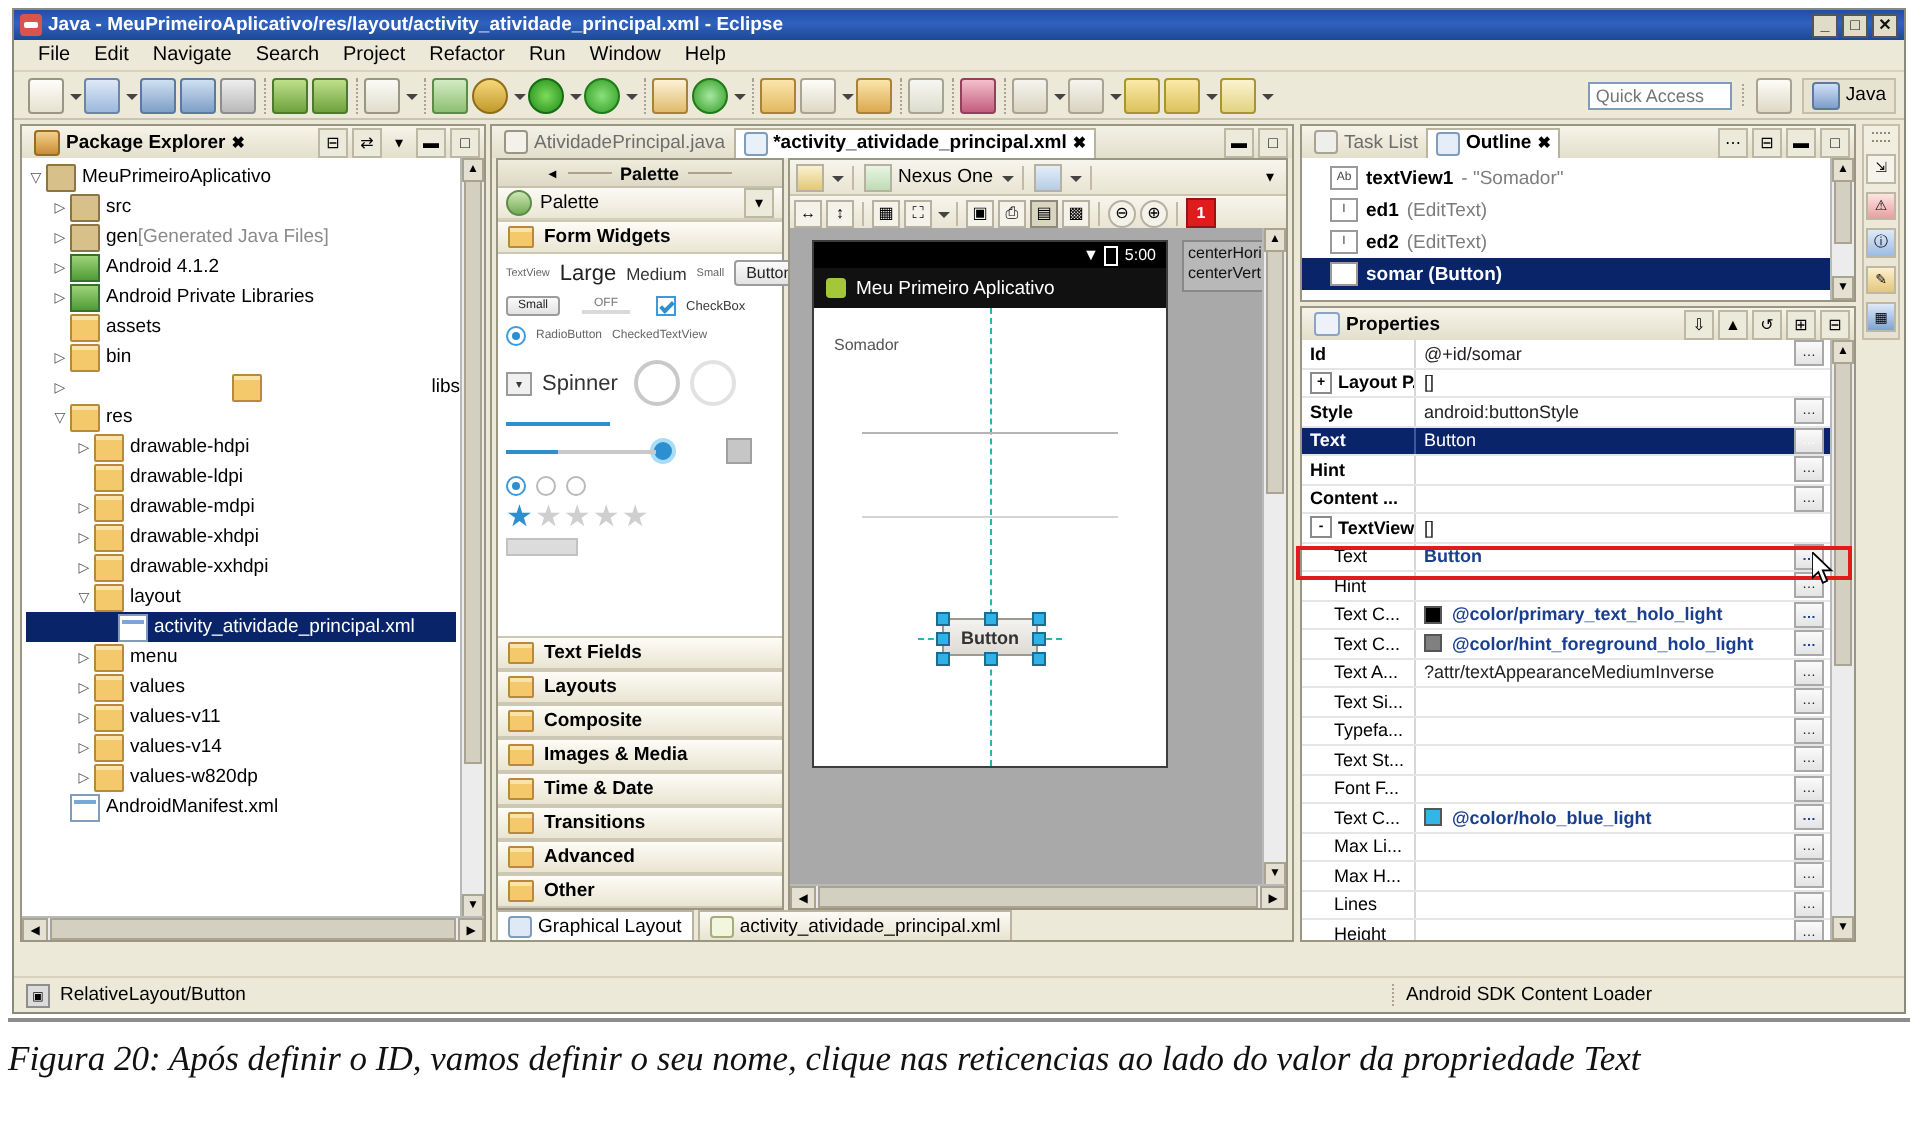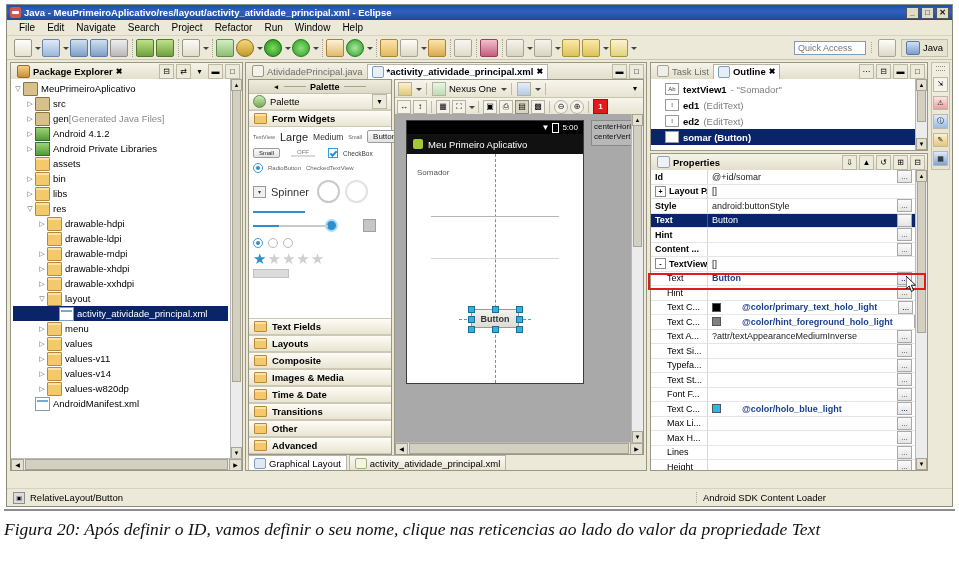--- a/index.html
+++ b/index.html
@@ -216,21 +216,21 @@
   .hscroll{position:absolute;left:0;right:0;bottom:0;height:11px;background:#ececec;
     border-top:1px solid #b9b9b9;display:flex;align-items:center;}
 
   
   .prop-row{display:flex;height:13.5px;align-items:center;
     border-bottom:1px solid #e5e5e5;font-size:9px;}
   .prop-name{width:57px;flex:0 0 auto;padding-left:4px;font-weight:bold;
     border-right:1px solid #d7d7d7;height:100%;display:flex;align-items:center;
     box-sizing:border-box;overflow:hidden;white-space:nowrap;}
   .prop-name.sub{padding-left:16px;font-weight:normal;}
-  .prop-val{flex:1;padding-left:4px;display:flex;align-items:center;gap:21px;
+  .prop-val{flex:1;padding-left:4px;display:flex;align-items:center;gap:5px;
     overflow:hidden;white-space:nowrap;color:#222;}
   .prop-val.blue{color:#1a3f8f;font-weight:bold;}
   .ellip{width:13px;height:11px;flex:0 0 auto;border:1px solid #a8a8a8;
     background:linear-gradient(#fafafa,#e4e4e4);font-size:7px;
     display:flex;align-items:center;justify-content:center;margin-right:3px;}
   .prop-row.sel{background:#0a246a;color:#fff;}
   .prop-row.sel .prop-name{color:#fff;border-right-color:#3a5a9a;}
   .prop-row.sel .prop-val{color:#fff;}
   .swatch{width:7px;height:7px;display:inline-block;border:1px solid #555;flex:0 0 auto;}
   .expander{width:9px;height:9px;border:1px solid #8a8a8a;background:#fff;
@@ -425,21 +425,21 @@
             <div class="tnode" style="padding-left: 12px;">
               <span class="tarrw"></span>
               <span class="ticon ic-folder"></span>
               <span class="tlabel">assets</span>
             </div>
             <div class="tnode" style="padding-left: 12px;">
               <span class="tarrw">▷</span>
               <span class="ticon ic-folder"></span>
               <span class="tlabel">bin</span>
             </div>
-            <div class="tnode" style="padding-left: 12px;">
+            <div class="tnode" style="padding-left: 12px; justify-content: space-between;">
               <span class="tarrw">▷</span>
               <span class="ticon ic-folder"></span>
               <span class="tlabel">libs</span>
             </div>
             <div class="tnode" style="padding-left: 12px;">
               <span class="tarrw">▽</span>
               <span class="ticon ic-folder"></span>
               <span class="tlabel">res</span>
             </div>
             <div class="tnode" style="padding-left: 24px;">
@@ -630,25 +630,25 @@
               <div class="pal-cat">
                 <span class="ic-folder"></span>
                 <span>Time &amp; Date</span>
               </div>
               <div class="pal-cat">
                 <span class="ic-folder"></span>
                 <span>Transitions</span>
               </div>
               <div class="pal-cat">
                 <span class="ic-folder"></span>
-                <span>Other</span>
+                <span>Advanced</span>
               </div>
               <div class="pal-cat">
                 <span class="ic-folder"></span>
-                <span>Advanced</span>
+                <span>Other</span>
               </div>
             </div>
         </div>
 
         <div style="position:absolute;left:148px;right:2px;top:0;bottom:0;background:#fff;border:1px solid #9a9684;box-sizing:border-box;">
           <div class="le-toolbar">
             <span class="le-btn" style="background:linear-gradient(#fbf1cf,#e0c978);"></span>
             <span class="tarrow"></span>
             <span class="le-sep"></span>
             <span class="le-btn" style="background:linear-gradient(#e8f5e4,#bedcb3);"></span>

